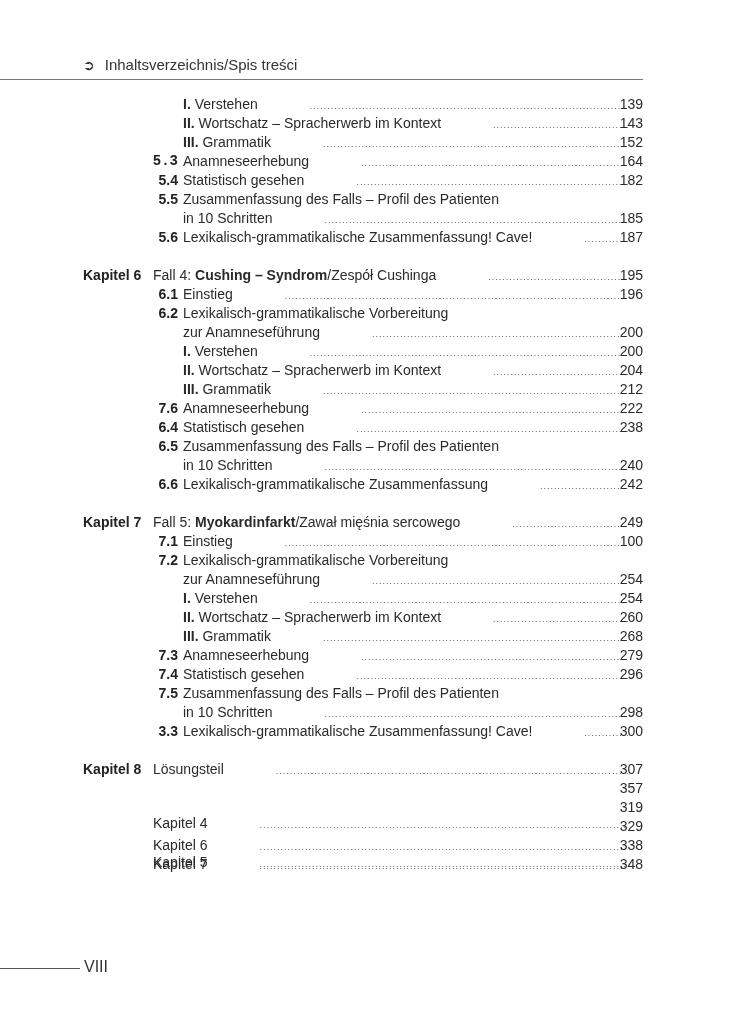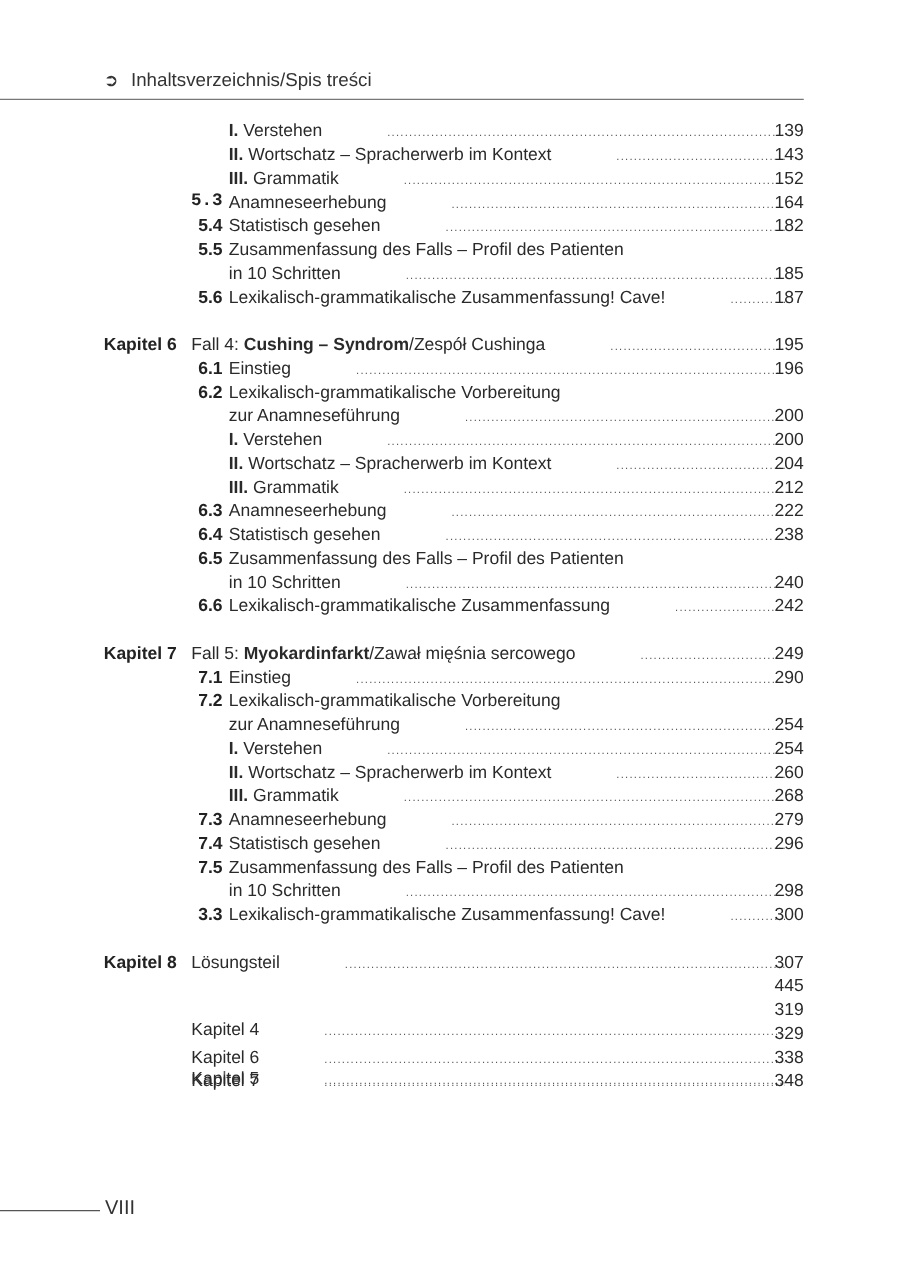--- a/index.html
+++ b/index.html
@@ -136,21 +136,21 @@
       <span class="page">204</span>
     </div>
     <div class="row" style="top: 285px;">
       <div class="entry" style="left: 183px;">
         <span class="t"><b>III.</b><span> Grammatik</span></span>
         <span class="dots"></span>
       </div>
       <span class="page">212</span>
     </div>
     <div class="row" style="top: 304px;">
-      <span class="num" style="left: 150px; width: 28px;">6.3</span>
+      <span class="num" style="left: 150px; width: 28px;">7.6</span>
       <div class="entry" style="left: 183px;">
         <span class="t"><span>Anamneseerhebung</span></span>
         <span class="dots"></span>
       </div>
       <span class="page">222</span>
     </div>
     <div class="row" style="top: 323px;">
       <span class="num" style="left: 150px; width: 28px;">6.4</span>
       <div class="entry" style="left: 183px;">
         <span class="t"><span>Statistisch gesehen</span></span>
@@ -187,21 +187,21 @@
         <span class="dots"></span>
       </div>
       <span class="page">249</span>
     </div>
     <div class="row" style="top: 437px;">
       <span class="num" style="left: 150px; width: 28px;">7.1</span>
       <div class="entry" style="left: 183px;">
         <span class="t"><span>Einstieg</span></span>
         <span class="dots"></span>
       </div>
-      <span class="page">290</span>
+      <span class="page">100</span>
     </div>
     <div class="row" style="top: 456px;">
       <span class="num" style="left: 150px; width: 28px;">7.2</span>
       <div class="entry" style="left: 183px;">
         <span class="t"><span>Lexikalisch-grammatikalische Vorbereitung</span></span>
         <span class="nodots"></span>
       </div>
     </div>
     <div class="row" style="top: 475px;">
       <div class="entry" style="left: 183px;">
@@ -271,21 +271,21 @@
     </div>
     <div class="row" style="top: 665px;">
       <span class="kap">Kapitel 8</span>
       <div class="entry" style="left: 153px;">
         <span class="t"><span>Lösungsteil</span></span>
         <span class="dots"></span>
       </div>
       <span class="page">307</span>
     </div>
     <div class="row" style="top: 684px;">
-      <span class="page">445</span>
+      <span class="page">357</span>
     </div>
     <div class="row" style="top: 703px;">
       <div class="entry" style="left: 153px; margin-top: 16px;">
         <span class="t"><span>Kapitel 4</span></span>
         <span class="dots"></span>
       </div>
       <span class="page">319</span>
     </div>
     <div class="row" style="top: 722px;">
       <div class="entry" style="left: 153px; margin-top: 36px;">

